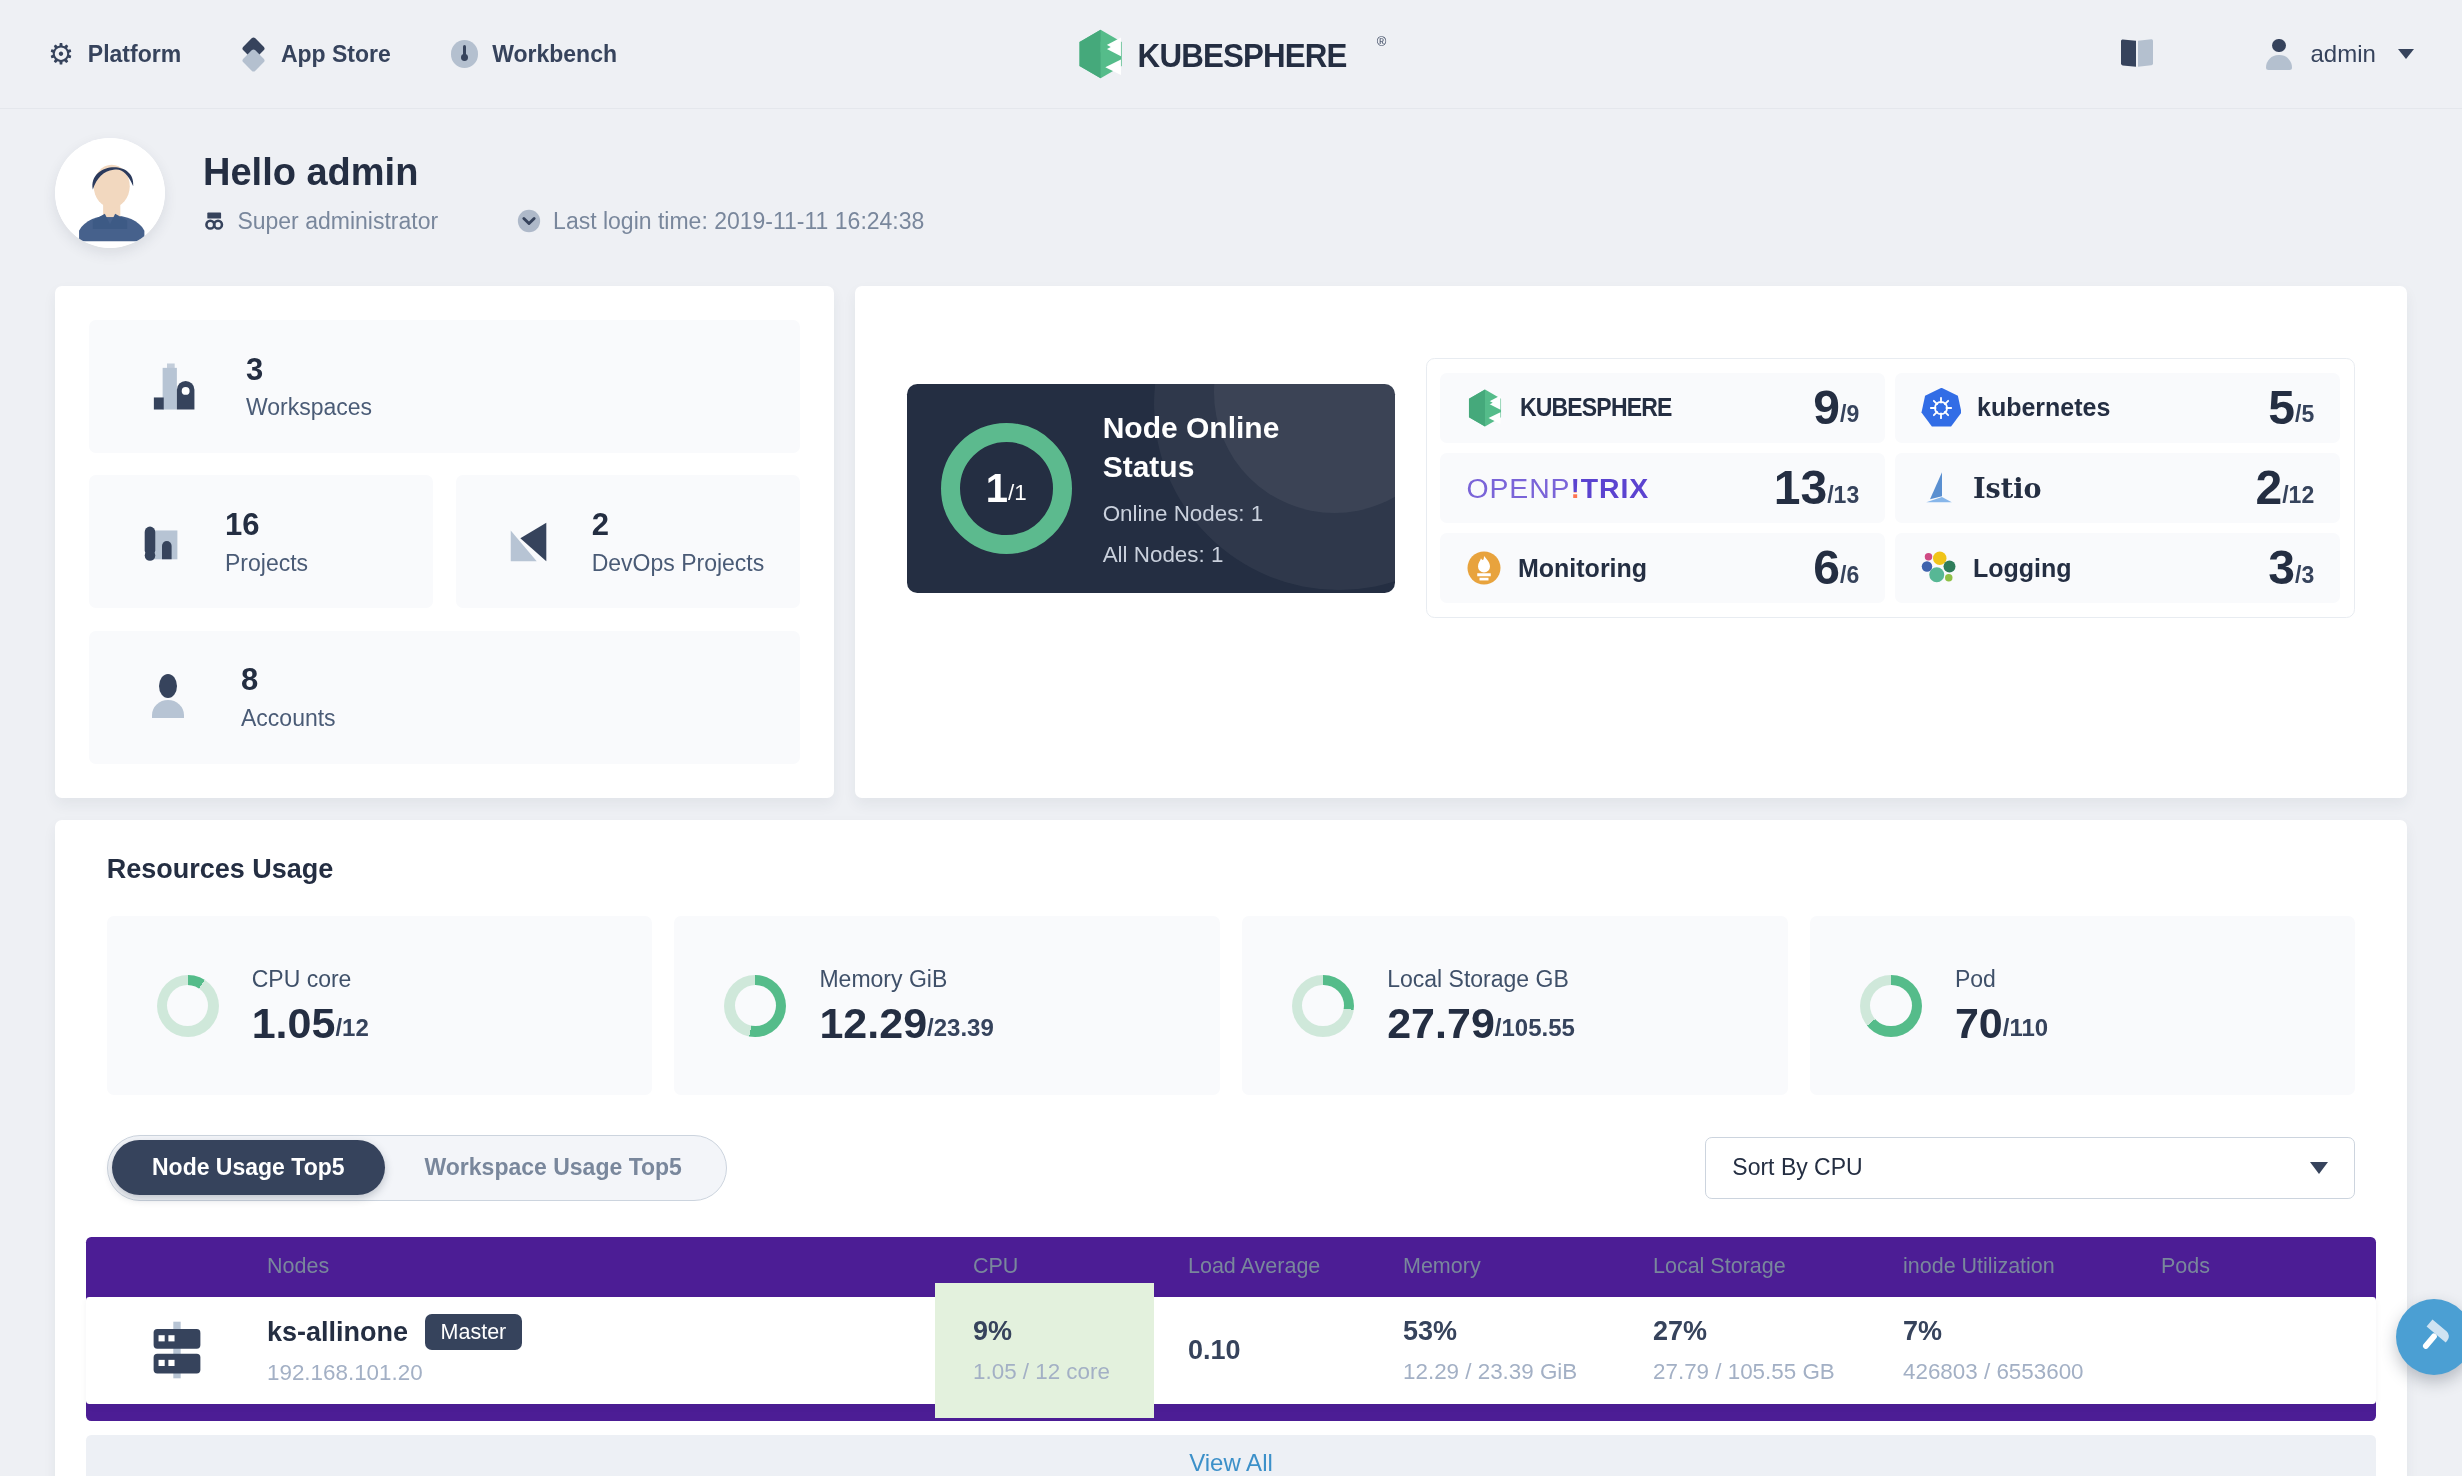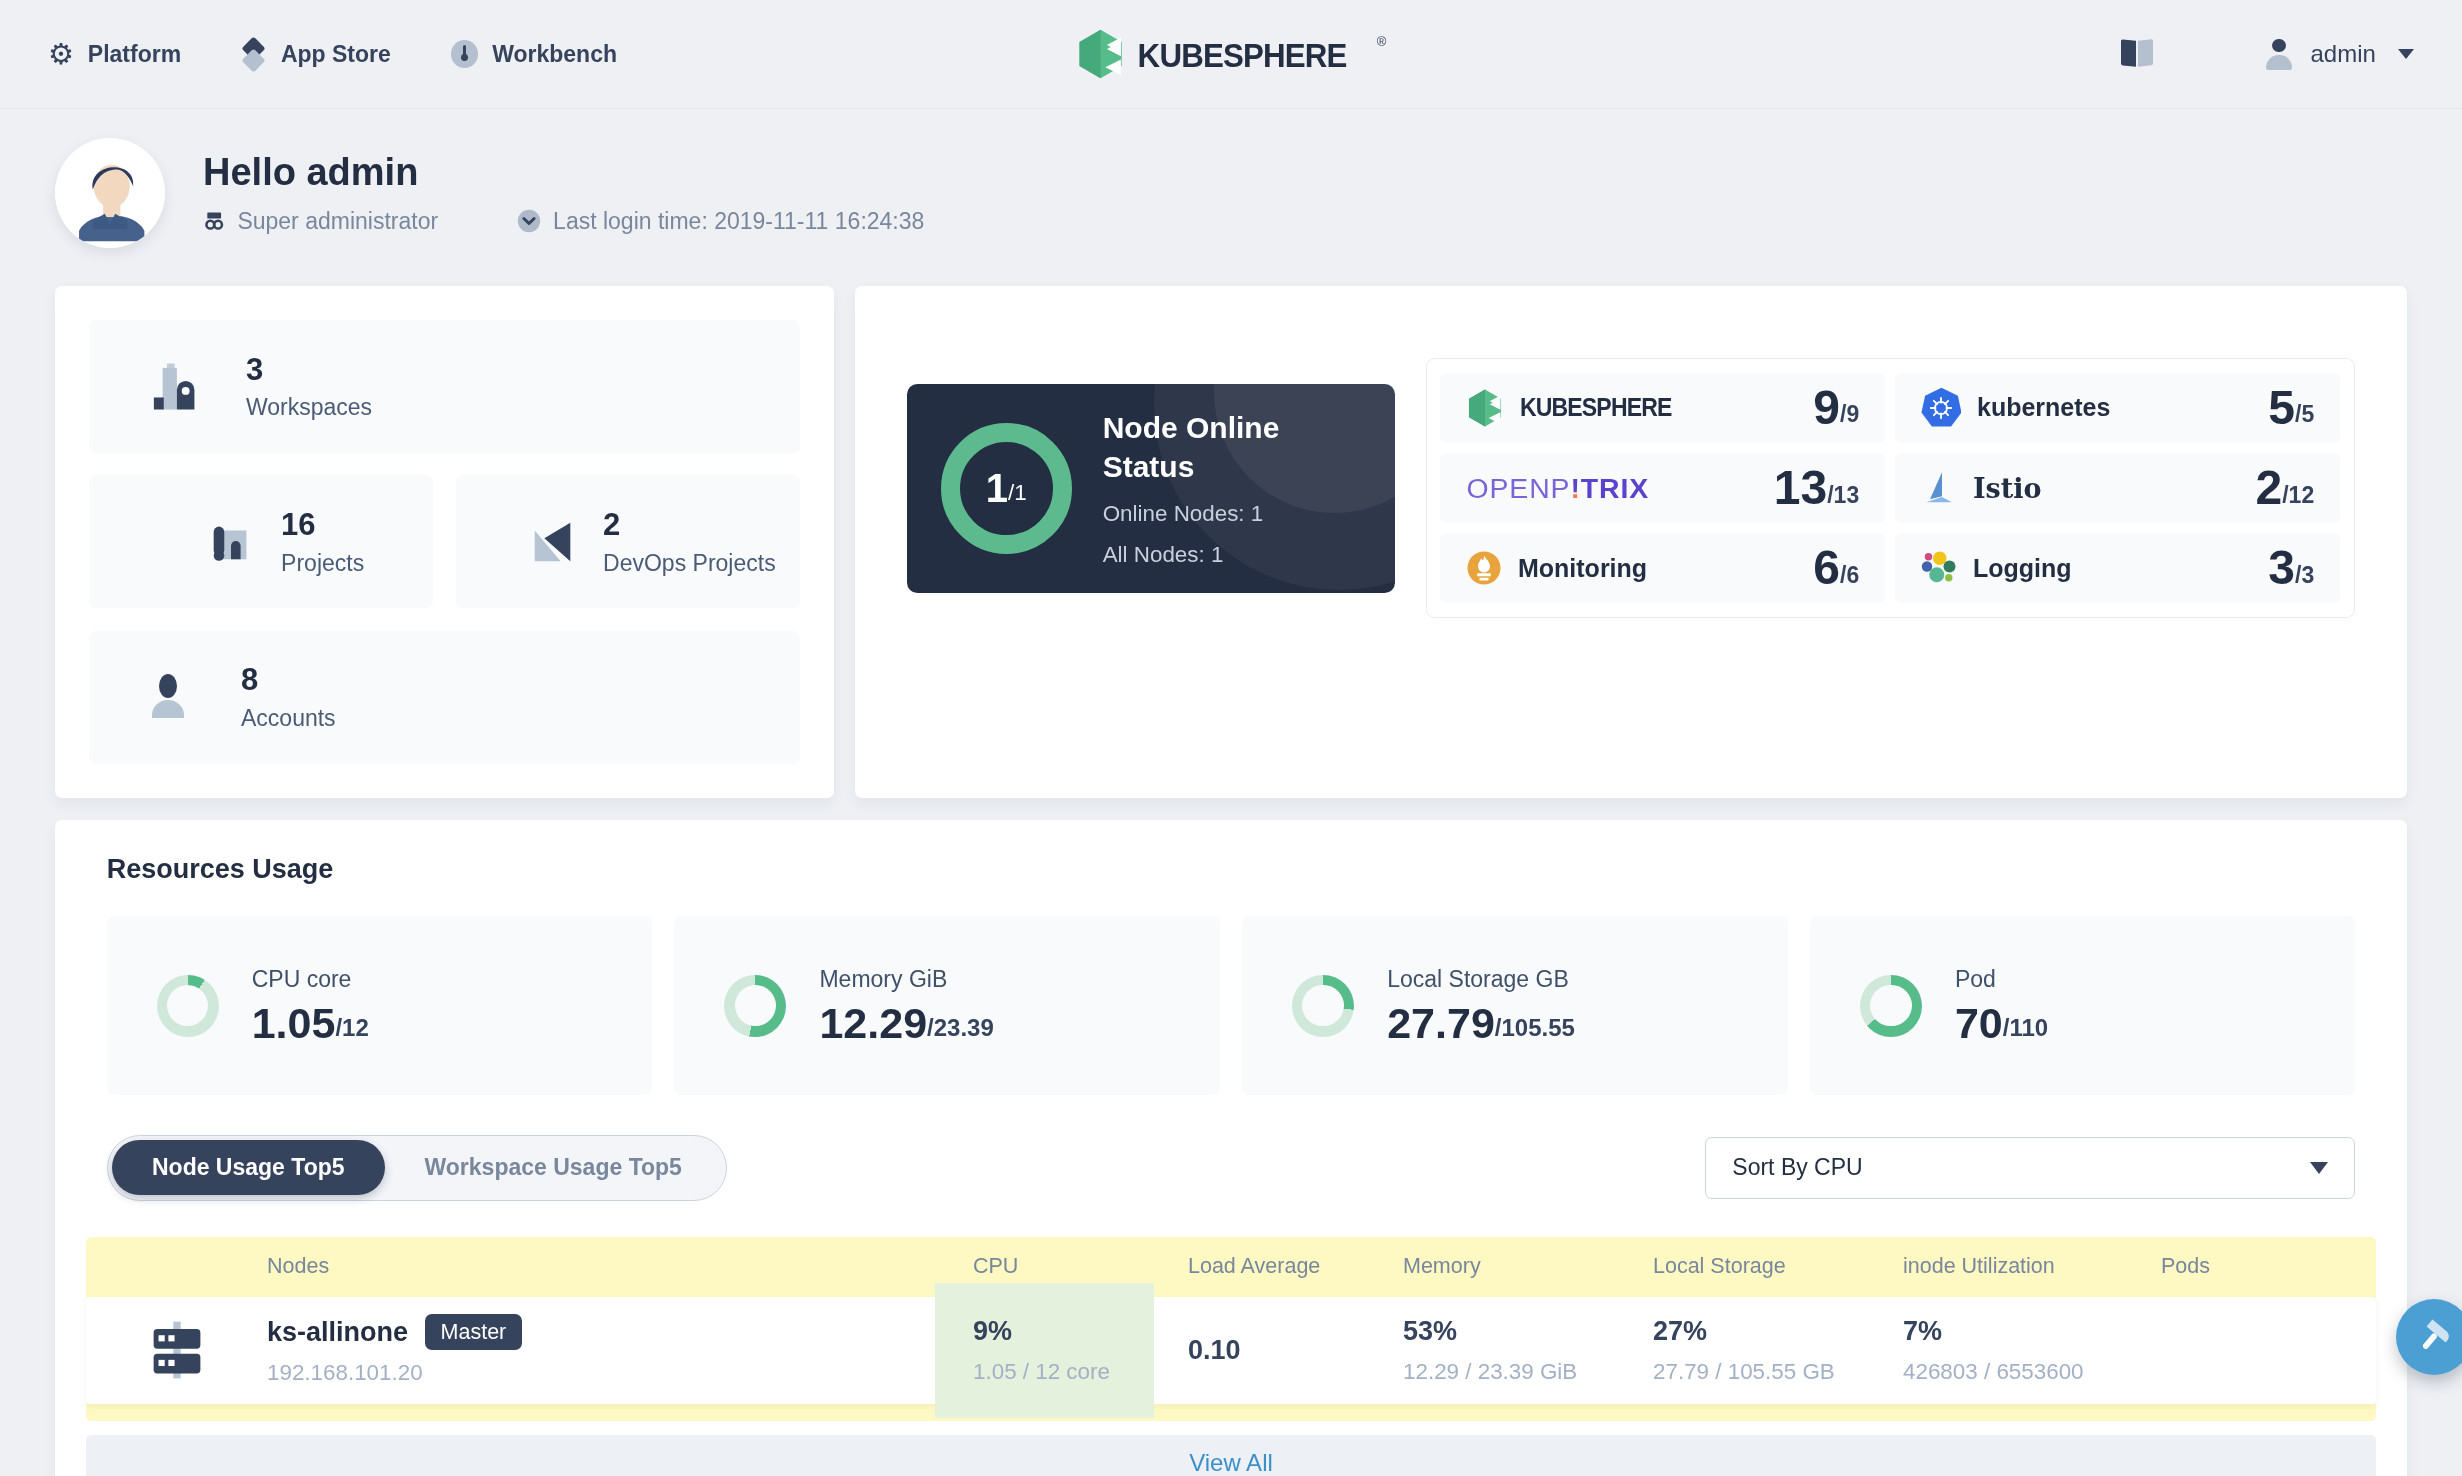--- a/index.html
+++ b/index.html
@@ -40,21 +40,21 @@
   .avatar { width:110px; height:110px; border-radius:50%; background:#ffffff; box-shadow:0 5.2px 13.8px rgba(36,46,66,.10); overflow:hidden; flex-shrink:0; }
   .banner h1 { font-size:38px; font-weight:bold; color:#242e42; margin-bottom:13.8px; }
   .banner-meta { display:flex; align-items:center; gap:79px; font-size:23px; color:#79879c; }
   .meta-item { display:flex; align-items:center; gap:12px; }
   
   .main-row { margin:38px 55px 0; display:flex; gap:20.7px; }
   .card { background:#fff; border-radius:6.9px; box-shadow:0 6.9px 13.8px rgba(36,46,66,.06); }
   .overview-card { width:779px; flex-shrink:0; padding:34px; display:flex; flex-direction:column; gap:22.4px; }
   .ov-tile { background:#f9fafc; border-radius:6.9px; height:133px; display:flex; align-items:center; padding-left:55px; gap:45px; cursor:pointer; }
   .ov-row { display:flex; gap:22.4px; }
-  .ov-row .ov-tile { flex:1; padding-left:48px; gap:25px;justify-content:center; }
+  .ov-row .ov-tile { flex:1; padding-left:48px; gap:38px; }
   .ov-value { font-size:31px; font-weight:bold; color:#242e42; margin-bottom:6.9px; }
   .ov-label { font-size:23px; color:#4a5b76; }
   .cluster-card { flex:1; padding:34px 52px; }
   .section-title { font-size:27px; font-weight:bold; color:#242e42; }
   .cluster-body { margin-top:38px; display:flex; align-items:center; gap:31px; }
   .node-card { width:488px; height:209px; background:#242e42; border-radius:10.3px; display:flex; align-items:center; gap:31px; padding:0 34px; position:relative; overflow:hidden; flex-shrink:0; }
   .node-card:before { content:""; position:absolute; width:370px; height:370px; border-radius:50%; right:-129px; top:-164px; background:rgba(255,255,255,.05); }
   .node-card:after  { content:""; position:absolute; width:241px; height:241px; border-radius:50%; right:-60px; top:-112px; background:rgba(255,255,255,.06); }
   .node-ring { width:131px; height:131px; border-radius:50%; border:19px solid #5cba8e; display:flex; align-items:center; justify-content:center; flex-shrink:0; z-index:1; }
   .node-ring .big { font-size:40px; font-weight:bold; color:#fff; }
@@ -84,21 +84,21 @@
   .metric-num { display:flex; align-items:flex-end; }
   .metric-val { font-size:43px; font-weight:bold; color:#242e42; line-height:1; }
   .metric-total { font-size:24px; font-weight:bold; color:#36435c; padding-bottom:2.6px; }
   .controls { margin-top:40px; padding:0 20.7px; display:flex; justify-content:space-between; align-items:center; }
   .tab-group { background:#f3f5f9; border:1.7px solid #ccd4de; border-radius:34px; padding:4.3px; display:flex; }
   .tab { height:55px; border-radius:27.6px; display:flex; align-items:center; padding:0 40px; font-size:23px; color:#79879c; cursor:pointer;font-weight:bold; }
   .tab.active { background:#36435c; color:#fff; font-weight:600; box-shadow:0 3.4px 8.6px rgba(36,46,66,.25); }
   .sort-box { width:650px; height:62px; background:#fff; border:1.7px solid #ccd4de; border-radius:6.9px; display:flex; align-items:center; padding:0 26px; font-size:23px; color:#242e42; cursor:pointer; }
   .sort-box .caret { margin-left:auto; border-top-width:12px; border-left-width:9.5px; border-right-width:9.5px; }
   
-  .table-section { margin-top:36px; background:#fef9c3; border-radius:5.2px; padding-bottom:17px; }
+  .table-section { margin-top:36px; background:#4c1d95; border-radius:5.2px; padding-bottom:17px; }
   .tgrid { display:grid; grid-template-columns:181px 706px 215px 215px 250px 250px 258px 1fr; align-items:center; }
   .thead { height:60px; color:#79879c; font-size:21.5px; }
   .trow { background:#fff; border-radius:3.4px; min-height:107px; box-shadow:0 2.6px 6.9px rgba(36,46,66,.05); cursor:pointer; }
   .node-icon-cell { display:flex; justify-content:center; }
   .name-line { display:flex; align-items:center; gap:17px; }
   .node-name { font-size:27px; font-weight:bold; color:#242e42; }
   .badge { background:#36435c; color:#fff; font-size:21.5px; padding:5.2px 15.5px; border-radius:6.9px; }
   .node-ip { font-size:22.4px; color:#a3b0c5; margin-top:10.3px; }
   .pct { font-size:27px; font-weight:bold; color:#36435c; }
   .detail { font-size:22.4px; color:#a3b0c5; margin-top:12px; }

